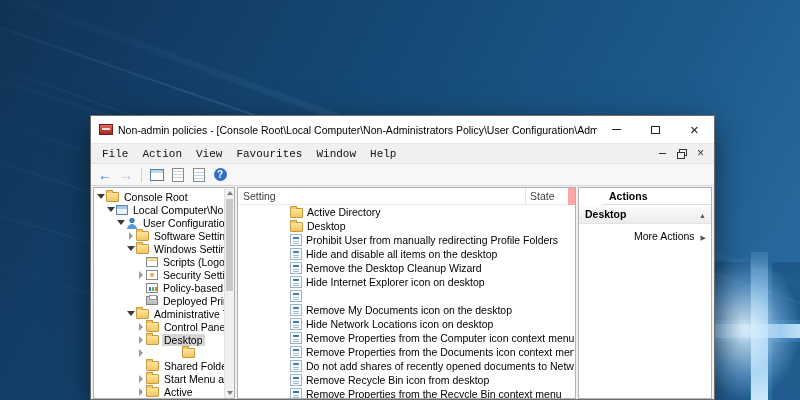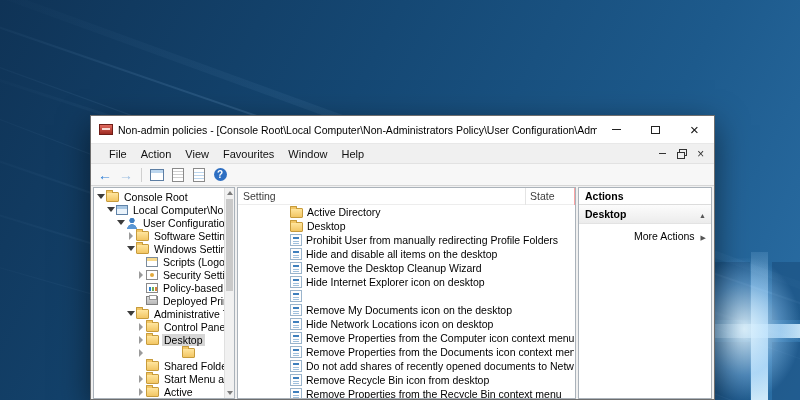--- a/index.html
+++ b/index.html
@@ -39,21 +39,21 @@
   .titlebar { height: 27px; background: #ffffff; display: flex; align-items: center; }
   .app-icon { width: 14px; height: 11px; margin: 0 5px 0 8px; flex: 0 0 auto; position: relative;
     background: linear-gradient(#e06a5f, #9e2b22); border: 1px solid #6f1d16; }
   .app-icon::before { content: ""; position: absolute; left: 2px; top: 3px; right: 2px; height: 2px; background: #f6ddd6; }
   .title { flex: 1; font-size: 10.5px; color: #000; white-space: nowrap; overflow: hidden; text-overflow: clip; }
   .cap-btn { width: 39px; height: 27px; display: flex; align-items: center; justify-content: center; flex: 0 0 auto; cursor: default; }
   .glyph-min { width: 9px; height: 1px; background: #222; }
   .glyph-max { width: 9px; height: 8px; border: 1px solid #222; }
   .glyph-close::before { content: "×"; font-size: 15px; line-height: 1; color: #111; }
 
-  .menubar { height: 20px; background: #f0f0f0; border-top: 1px solid #e8e8e8; display: flex; align-items: center; font-size: 11px; padding-left: 11px; }
+  .menubar { height: 20px; background: #f0f0f0; border-top: 1px solid #e8e8e8; display: flex; align-items: center; font-size: 11px; padding-left: 4px; font-family: Liberation Mono, monospace; }
   .menu-item { padding: 0 7px; line-height: 20px; color: #111; }
   .mdi { margin-left: auto; display: flex; align-items: center; padding-right: 4px; }
   .mdi-btn { width: 19px; height: 16px; display: flex; align-items: center; justify-content: center; color: #333; }
   .i-min { width: 7px; height: 1px; background: #333; }
   .i-restore { position: relative; width: 10px; height: 10px; }
   .i-restore::after { content: ""; position: absolute; right: 0; top: 0; width: 6px; height: 5px; border: 1px solid #333; }
   .i-restore::before { content: ""; position: absolute; left: 0; bottom: 0; width: 6px; height: 5px; border: 1px solid #333; background: #f0f0f0; z-index: 2; }
   .i-close::before { content: "×"; font-size: 12px; line-height: 1; }
 
   .toolbar { height: 23px; background: #f7f7f7; border-top: 1px solid #e2e2e2; border-bottom: 1px solid #d6d6d6;
@@ -117,29 +117,29 @@
   .scroll-arrow { position: absolute; left: 0; width: 10px; height: 10px; display: flex; align-items: center; justify-content: center; }
   .scroll-arrow.up { top: 0; }
   .scroll-arrow.down { bottom: 0; }
   .scroll-arrow.up::before { content: ""; border-bottom: 4px solid #7a7a7a; border-left: 3px solid transparent; border-right: 3px solid transparent; }
   .scroll-arrow.down::before { content: ""; border-top: 4px solid #7a7a7a; border-left: 3px solid transparent; border-right: 3px solid transparent; }
   .scroll-thumb { position: absolute; left: 1px; top: 11px; width: 7px; height: 92px; background: #c9c9c9; }
 
   
   .list-header { height: 17px; display: flex; align-items: center; font-size: 10.5px; color: #3c3c3c; border-bottom: 1px solid #ededed; }
   .col-setting { width: 288px; padding-left: 5px; border-right: 1px solid #e4e4e4; height: 17px; line-height: 17px; flex: 0 0 auto; }
-  .col-state { flex: 1; padding-left: 4px; border-right: 1px solid #fca5a5; height: 17px; line-height: 17px; }
+  .col-state { flex: 1; padding-left: 4px; border-right: 7px solid #fca5a5; height: 17px; line-height: 17px; }
   .list-row { display: flex; align-items: center; height: 14px; font-size: 10.5px; color: #000; margin-left: 48px; }
   .cell-setting { width: 288px; padding-left: 4px; display: flex; align-items: center; gap: 4px;
     white-space: nowrap; overflow: hidden; flex: 0 0 auto; }
   .cell-state { flex: 1; white-space: nowrap; overflow: hidden; padding-left: 4px; }
 
   
   .actions-title { height: 17px; line-height: 17px; font-size: 10.5px; font-weight: bold; color: #000;
-    padding-left: 6px; border-bottom: 1px solid #dcdcdc; }
+    padding-left: 6px; border-bottom: 1px solid #dcdcdc; margin-left: 24px; }
   .actions-group { height: 19px; display: flex; align-items: center; justify-content: space-between;
     padding: 0 5px 0 6px; font-size: 10.5px; font-weight: bold;
     background: linear-gradient(#fcfcfc, #ececec); border-bottom: 1px solid #e3e3e3; }
   .collapse-arrow::before { content: "▲"; font-size: 7px; color: #555; }
   .more-actions { display: flex; align-items: center; justify-content: flex-end; gap: 6px; padding: 6px 5px 0 0; font-size: 10.5px; }
   .submenu-arrow::before { content: "▶"; font-size: 7px; color: #555; }
 </style>
 </head>
 <body>
 

